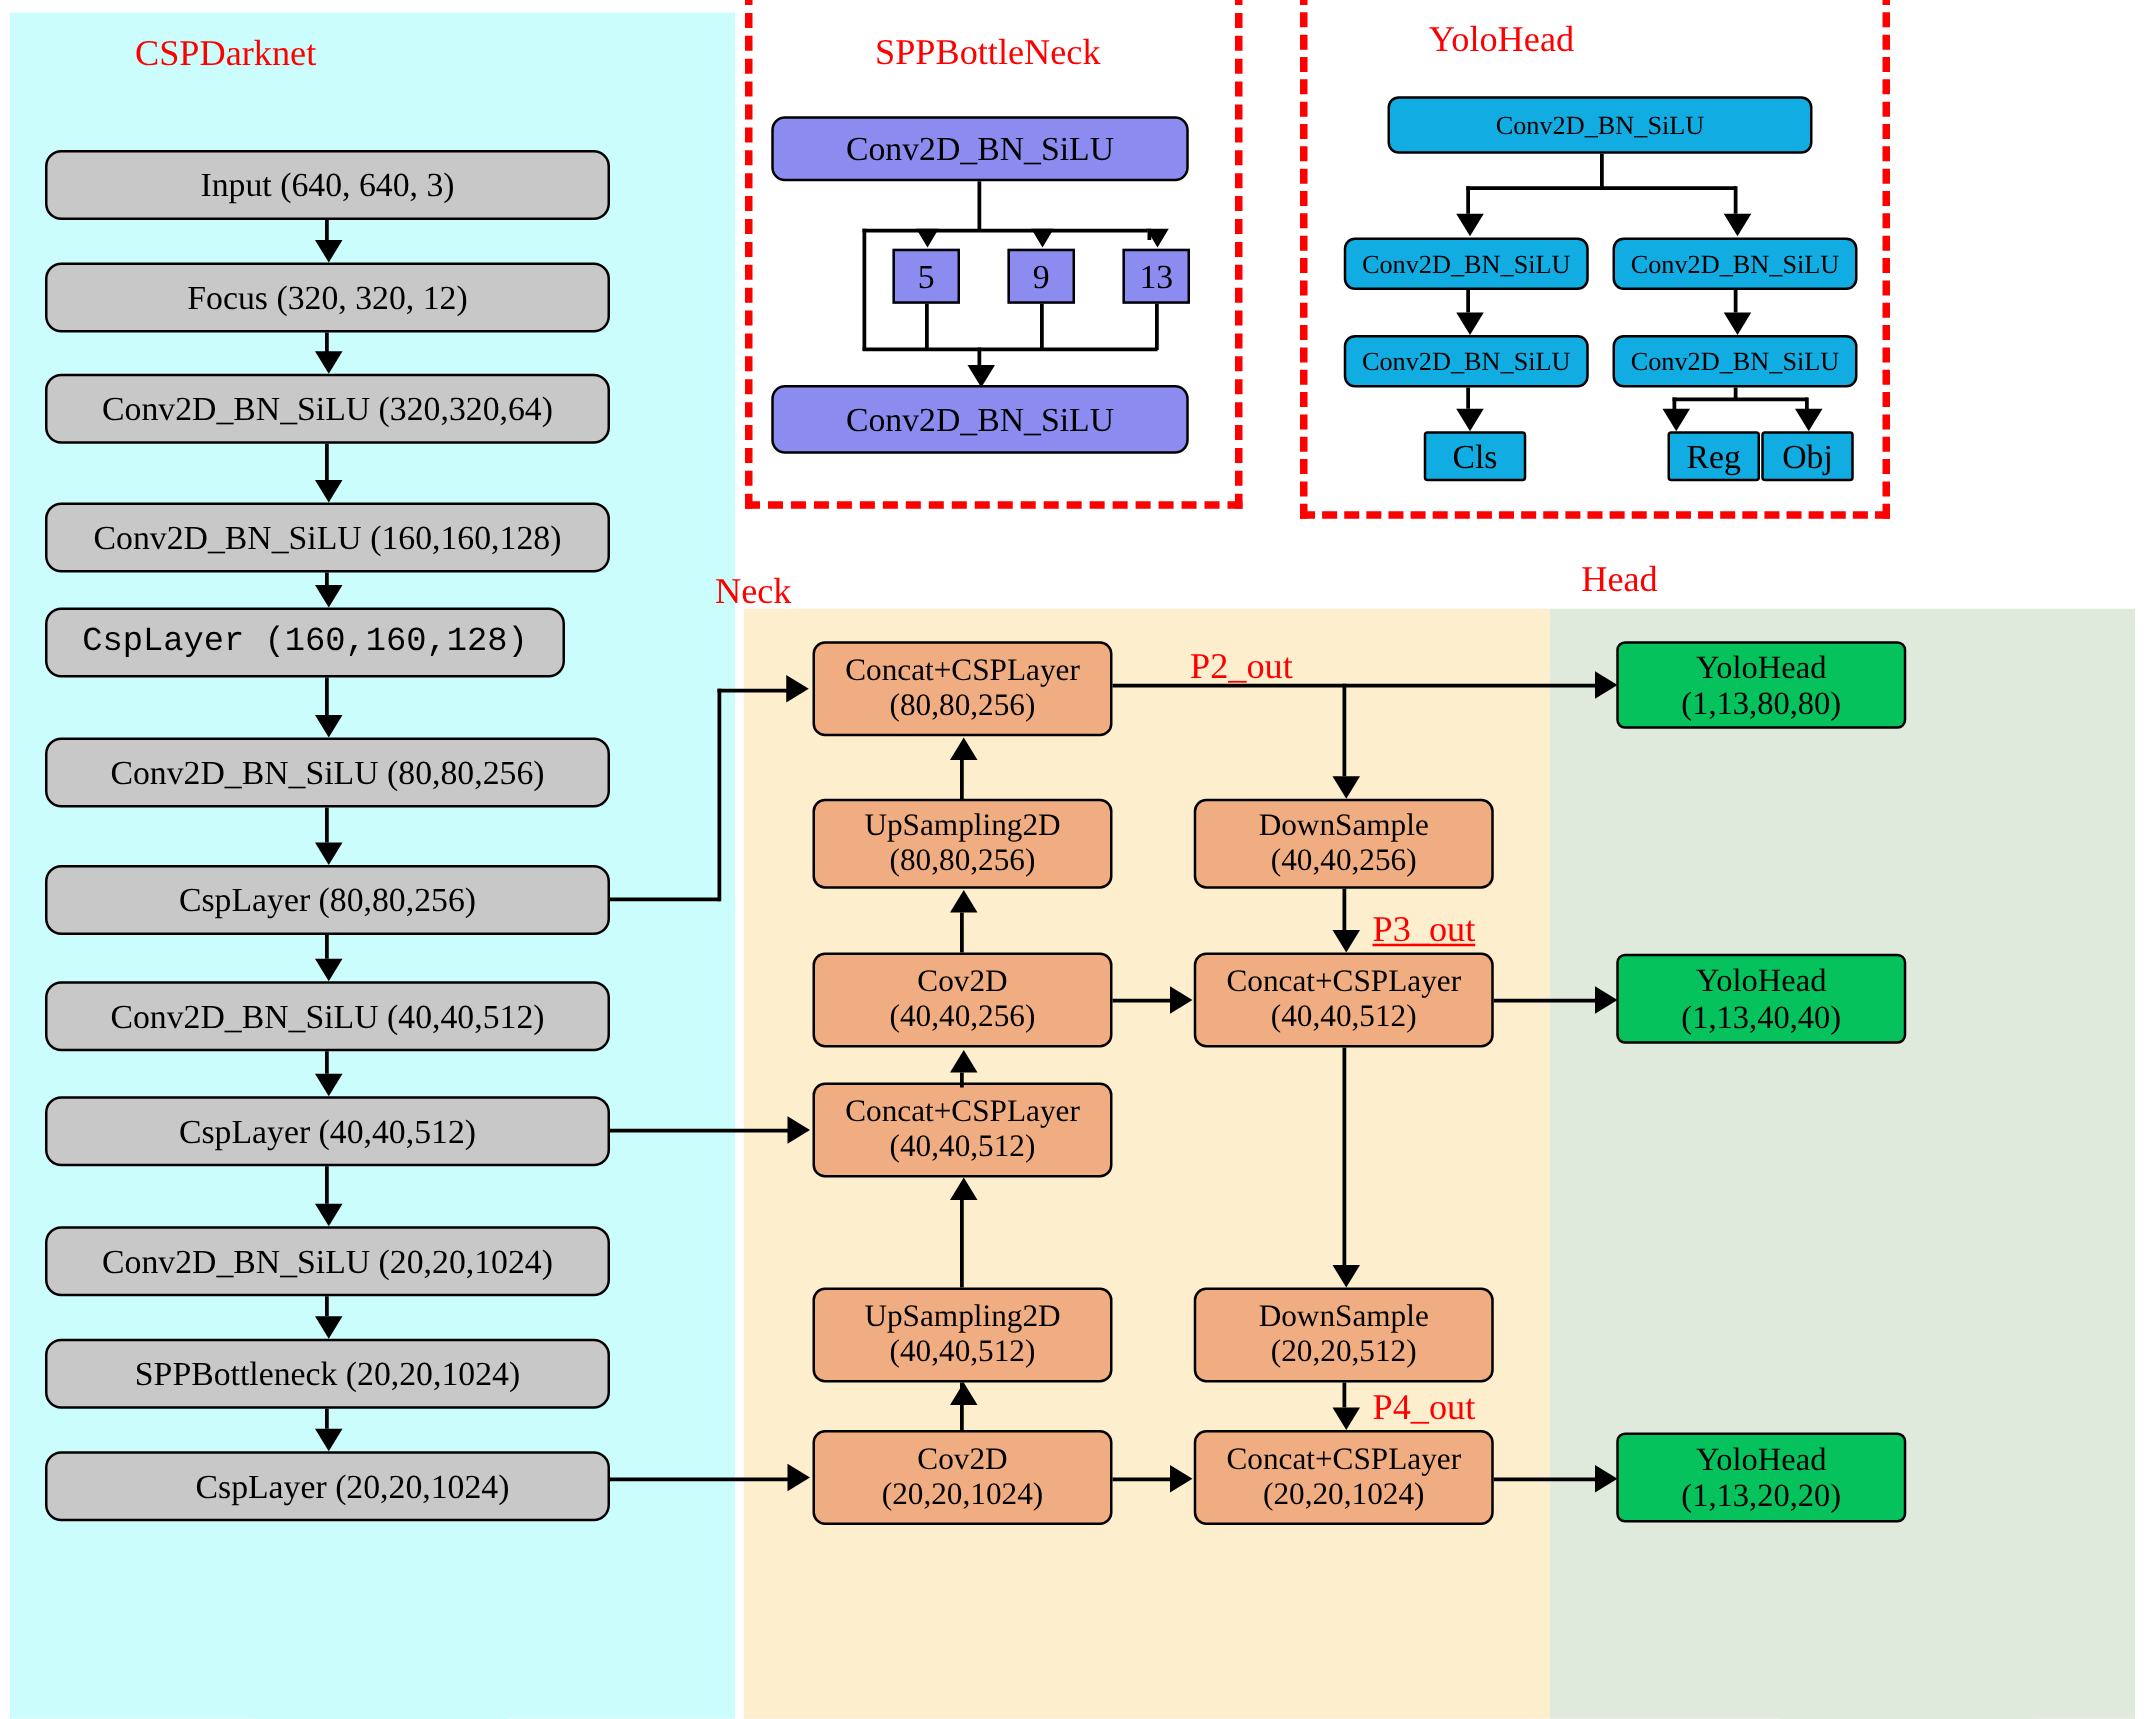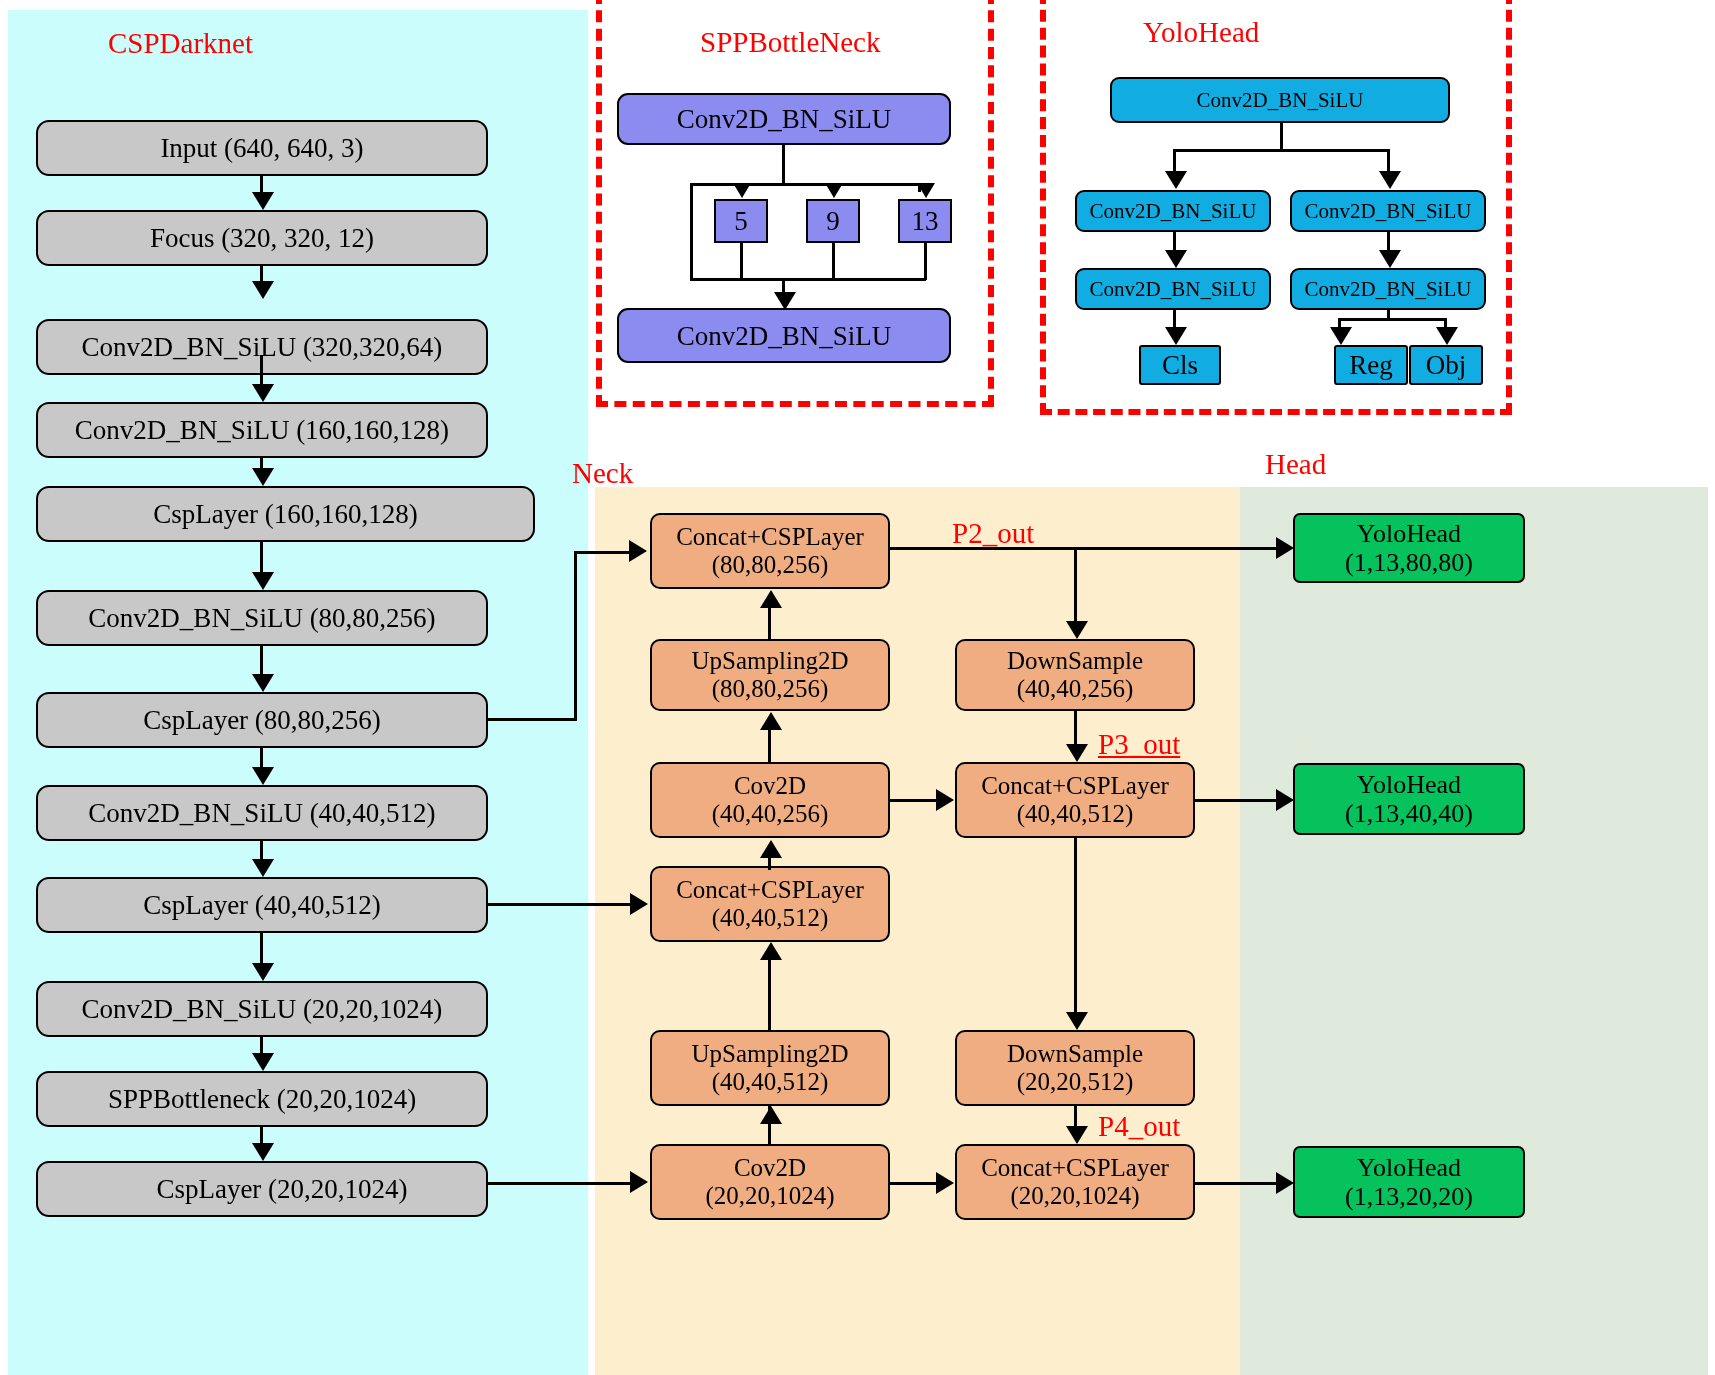--- a/index.html
+++ b/index.html
@@ -62,27 +62,27 @@
 <div class="caption" style="left:1143px;top:18px;">YoloHead</div>
 <div class="caption" style="left:572px;top:459px;">Neck</div>
 <div class="caption" style="left:1265px;top:450px;">Head</div>
 
 <div class="node gray" style="left:36px;top:120px;width:452px;height:56px;">
     <span class="l1">Input (640, 640, 3)</span>
   </div>
 <div class="node gray" style="left:36px;top:210px;width:452px;height:56px;">
     <span class="l1">Focus (320, 320, 12)</span>
   </div>
-<div class="node gray" style="left:36px;top:299px;width:452px;height:56px;margin-top:20px;">
+<div class="node gray" style="left:36px;top:299px;width:452px;height:56px;">
     <span class="l1">Conv2D_BN_SiLU (320,320,64)</span>
   </div>
 <div class="node gray" style="left:36px;top:402px;width:452px;height:56px;">
     <span class="l1">Conv2D_BN_SiLU (160,160,128)</span>
   </div>
-<div class="node gray" style="left:36px;top:486px;width:499px;height:56px;">
+<div class="node gray" style="left:36px;top:486px;width:416px;height:56px;font-family:Liberation Mono, monospace;">
     <span class="l1">CspLayer (160,160,128)</span>
   </div>
 <div class="node gray" style="left:36px;top:590px;width:452px;height:56px;">
     <span class="l1">Conv2D_BN_SiLU (80,80,256)</span>
   </div>
 <div class="node gray" style="left:36px;top:692px;width:452px;height:56px;">
     <span class="l1">CspLayer (80,80,256)</span>
   </div>
 <div class="node gray" style="left:36px;top:785px;width:452px;height:56px;">
     <span class="l1">Conv2D_BN_SiLU (40,40,512)</span>

